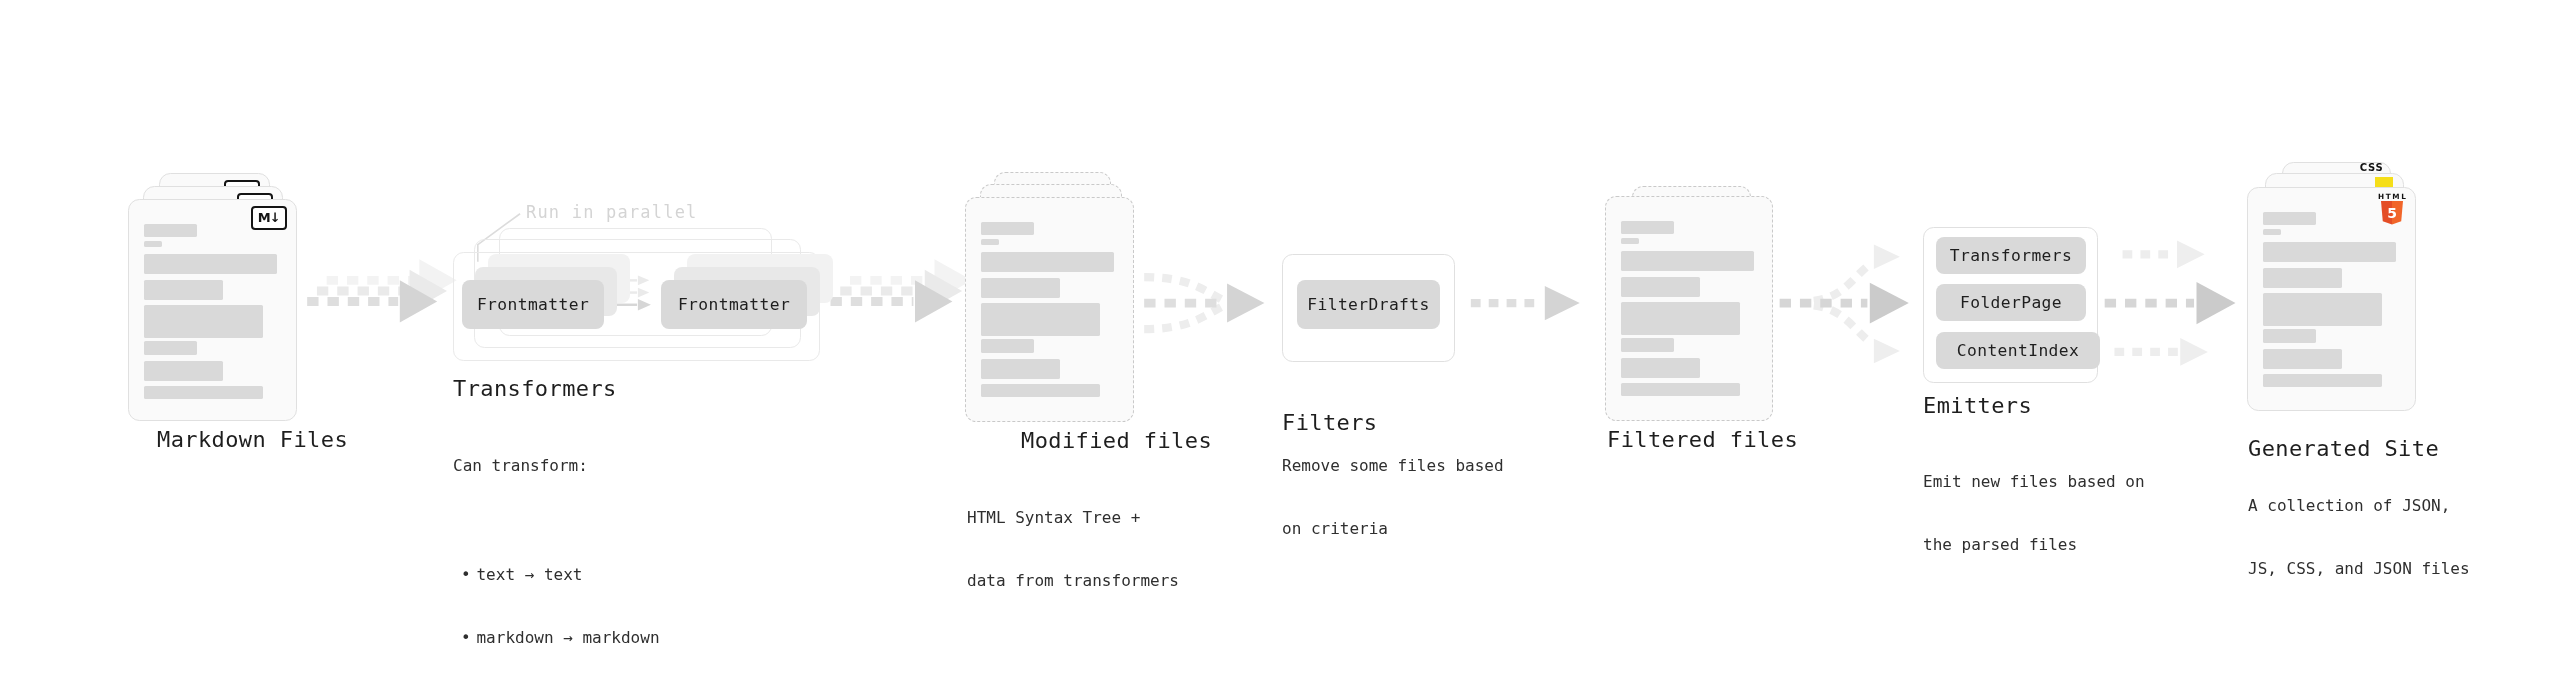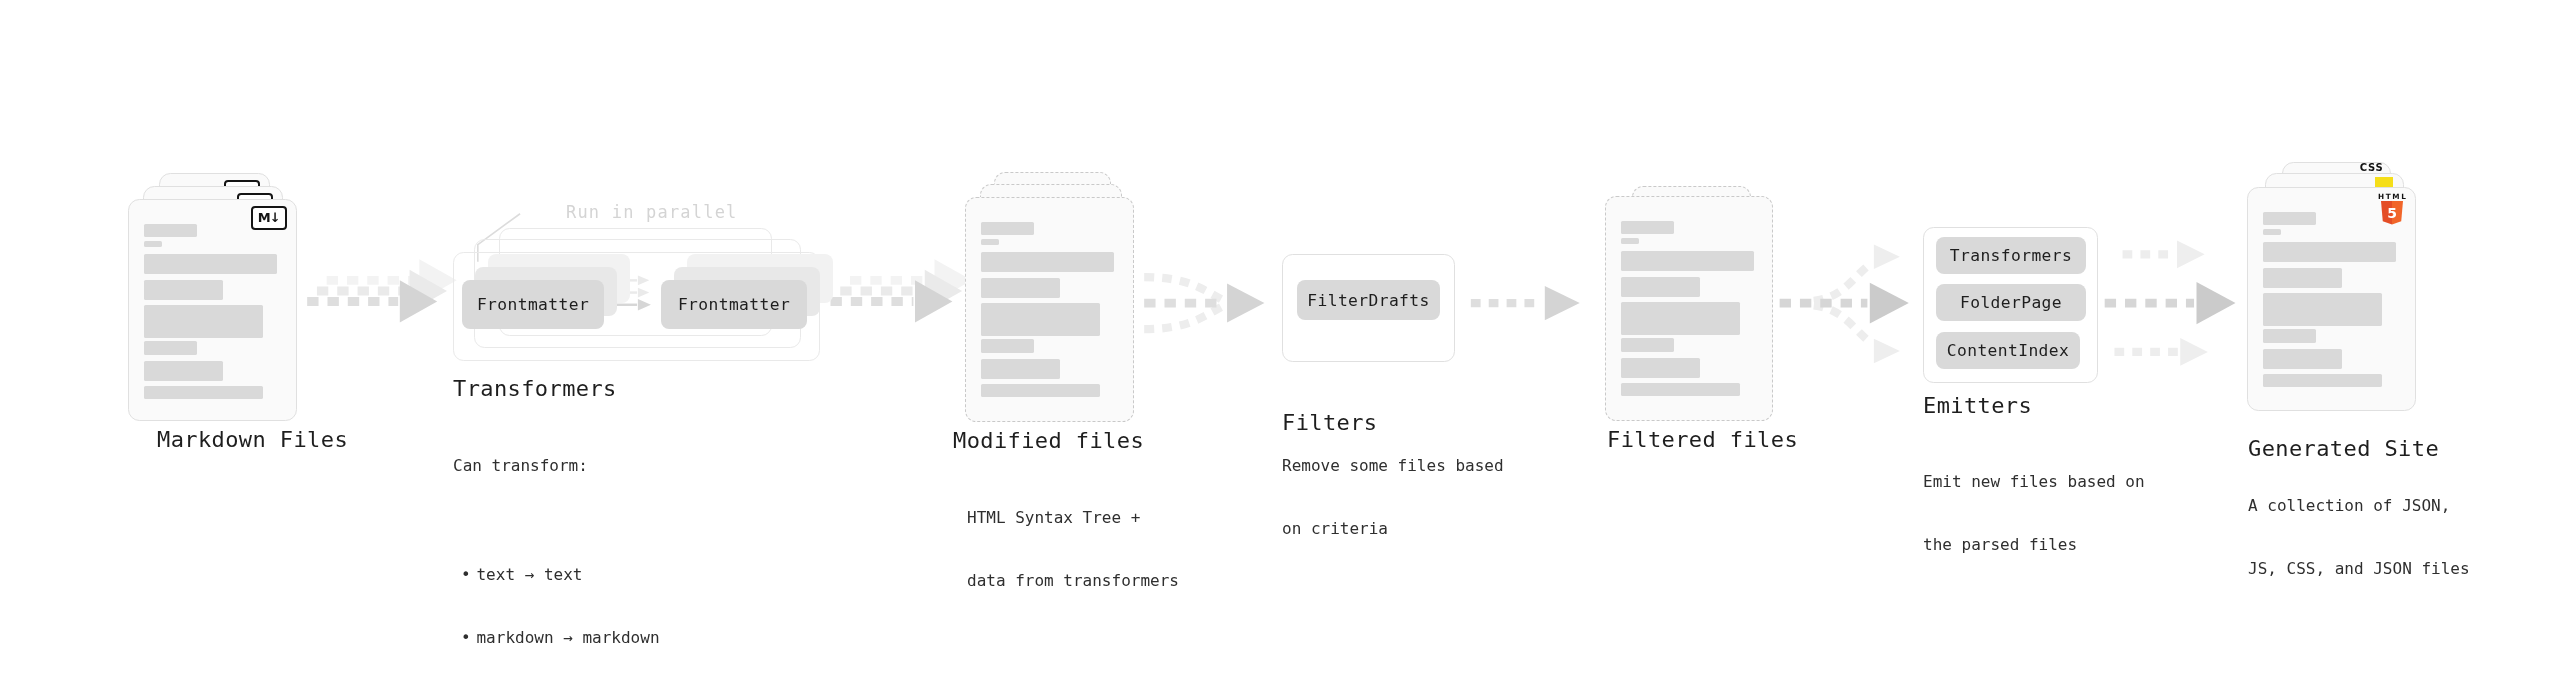--- a/index.html
+++ b/index.html
@@ -203,21 +203,21 @@
         <div class="ln ln-5"></div>
         <div class="ln ln-6"></div>
         <div class="ln ln-7"></div>
         <div class="ln ln-8"></div>
       </div>
     <div class="section-title" style="left:113px;top:427px;padding-left:44px;">Markdown Files</div>
   </div>
 
   
   <div class="stage">
-    <div class="annotation" style="left:526px;top:202px;margin-left:40px;">Run in parallel</div>
+    <div class="annotation" style="left:526px;top:202px;">Run in parallel</div>
     <div class="outline" style="left:499px;top:228px;width:271px;height:106px;"></div>
     <div class="outline" style="left:474px;top:239px;width:325px;height:107px;"></div>
     <div class="outline" style="left:453px;top:252px;width:365px;height:107px;"></div>
 
     <div class="pill ghost2" style="left:488px;top:254px;width:142px;height:49px;"></div>
     <div class="pill ghost1" style="left:475px;top:267px;width:142px;height:49px;"></div>
     <div class="pill" style="left:462px;top:280px;width:142px;height:49px;">Frontmatter</div>
 
     <div class="pill ghost2" style="left:687px;top:254px;width:146px;height:49px;"></div>
     <div class="pill ghost1" style="left:674px;top:267px;width:146px;height:49px;"></div>
@@ -241,31 +241,31 @@
     <div class="doc dashed" style="left:965px;top:197px;width:167px;height:223px;">
         <div class="ln ln-1"></div>
         <div class="ln ln-2"></div>
         <div class="ln ln-3"></div>
         <div class="ln ln-4"></div>
         <div class="ln ln-5"></div>
         <div class="ln ln-6"></div>
         <div class="ln ln-7"></div>
         <div class="ln ln-8"></div>
       </div>
-    <div class="section-title" style="left:953px;top:428px;">Modified files</div>
+    <div class="section-title" style="left:1021px;top:428px;">Modified files</div>
     <div class="section-desc" style="left:967px;top:465px;">
       <div>HTML Syntax Tree +</div>
       <div>data from transformers</div>
     </div>
   </div>
 
   
   <div class="stage">
     <div class="panel" style="left:1282px;top:254px;width:171px;height:106px;"></div>
-    <div class="pill" style="left:1297px;top:280px;width:143px;height:40px;text-align:center;">FilterDrafts</div>
+    <div class="pill" style="left:1297px;top:280px;width:143px;height:49px;text-align:center;">FilterDrafts</div>
     <div class="section-title" style="left:1282px;top:376px;margin-top:34px;">Filters</div>
     <div class="section-desc" style="left:1282px;top:413px;">
       <div>Remove some files based</div>
       <div>on criteria</div>
     </div>
   </div>
 
   
   <div class="stage">
     <div class="doc dashed" style="left:1632px;top:186px;width:117px;height:219px;"></div>
@@ -280,21 +280,21 @@
         <div class="ln ln-8"></div>
       </div>
     <div class="section-title" style="left:1607px;top:427px;">Filtered files</div>
   </div>
 
   
   <div class="stage">
     <div class="panel" style="left:1923px;top:227px;width:173px;height:154px;"></div>
     <div class="pill" style="left:1936px;top:237px;width:150px;height:37px;">Transformers</div>
     <div class="pill" style="left:1936px;top:284px;width:150px;height:37px;">FolderPage</div>
-    <div class="pill" style="left:1936px;top:332px;width:144px;height:37px;">ContentIndex</div>
+    <div class="pill" style="left:1936px;top:332px;width:164px;height:37px;">ContentIndex</div>
     <div class="section-title" style="left:1923px;top:393px;">Emitters</div>
     <div class="section-desc" style="left:1923px;top:429px;">
       <div>Emit new files based on</div>
       <div>the parsed files</div>
     </div>
   </div>
 
   
   <div class="stage">
     <div class="doc solid" style="left:2282px;top:162px;width:107px;height:219px;">

